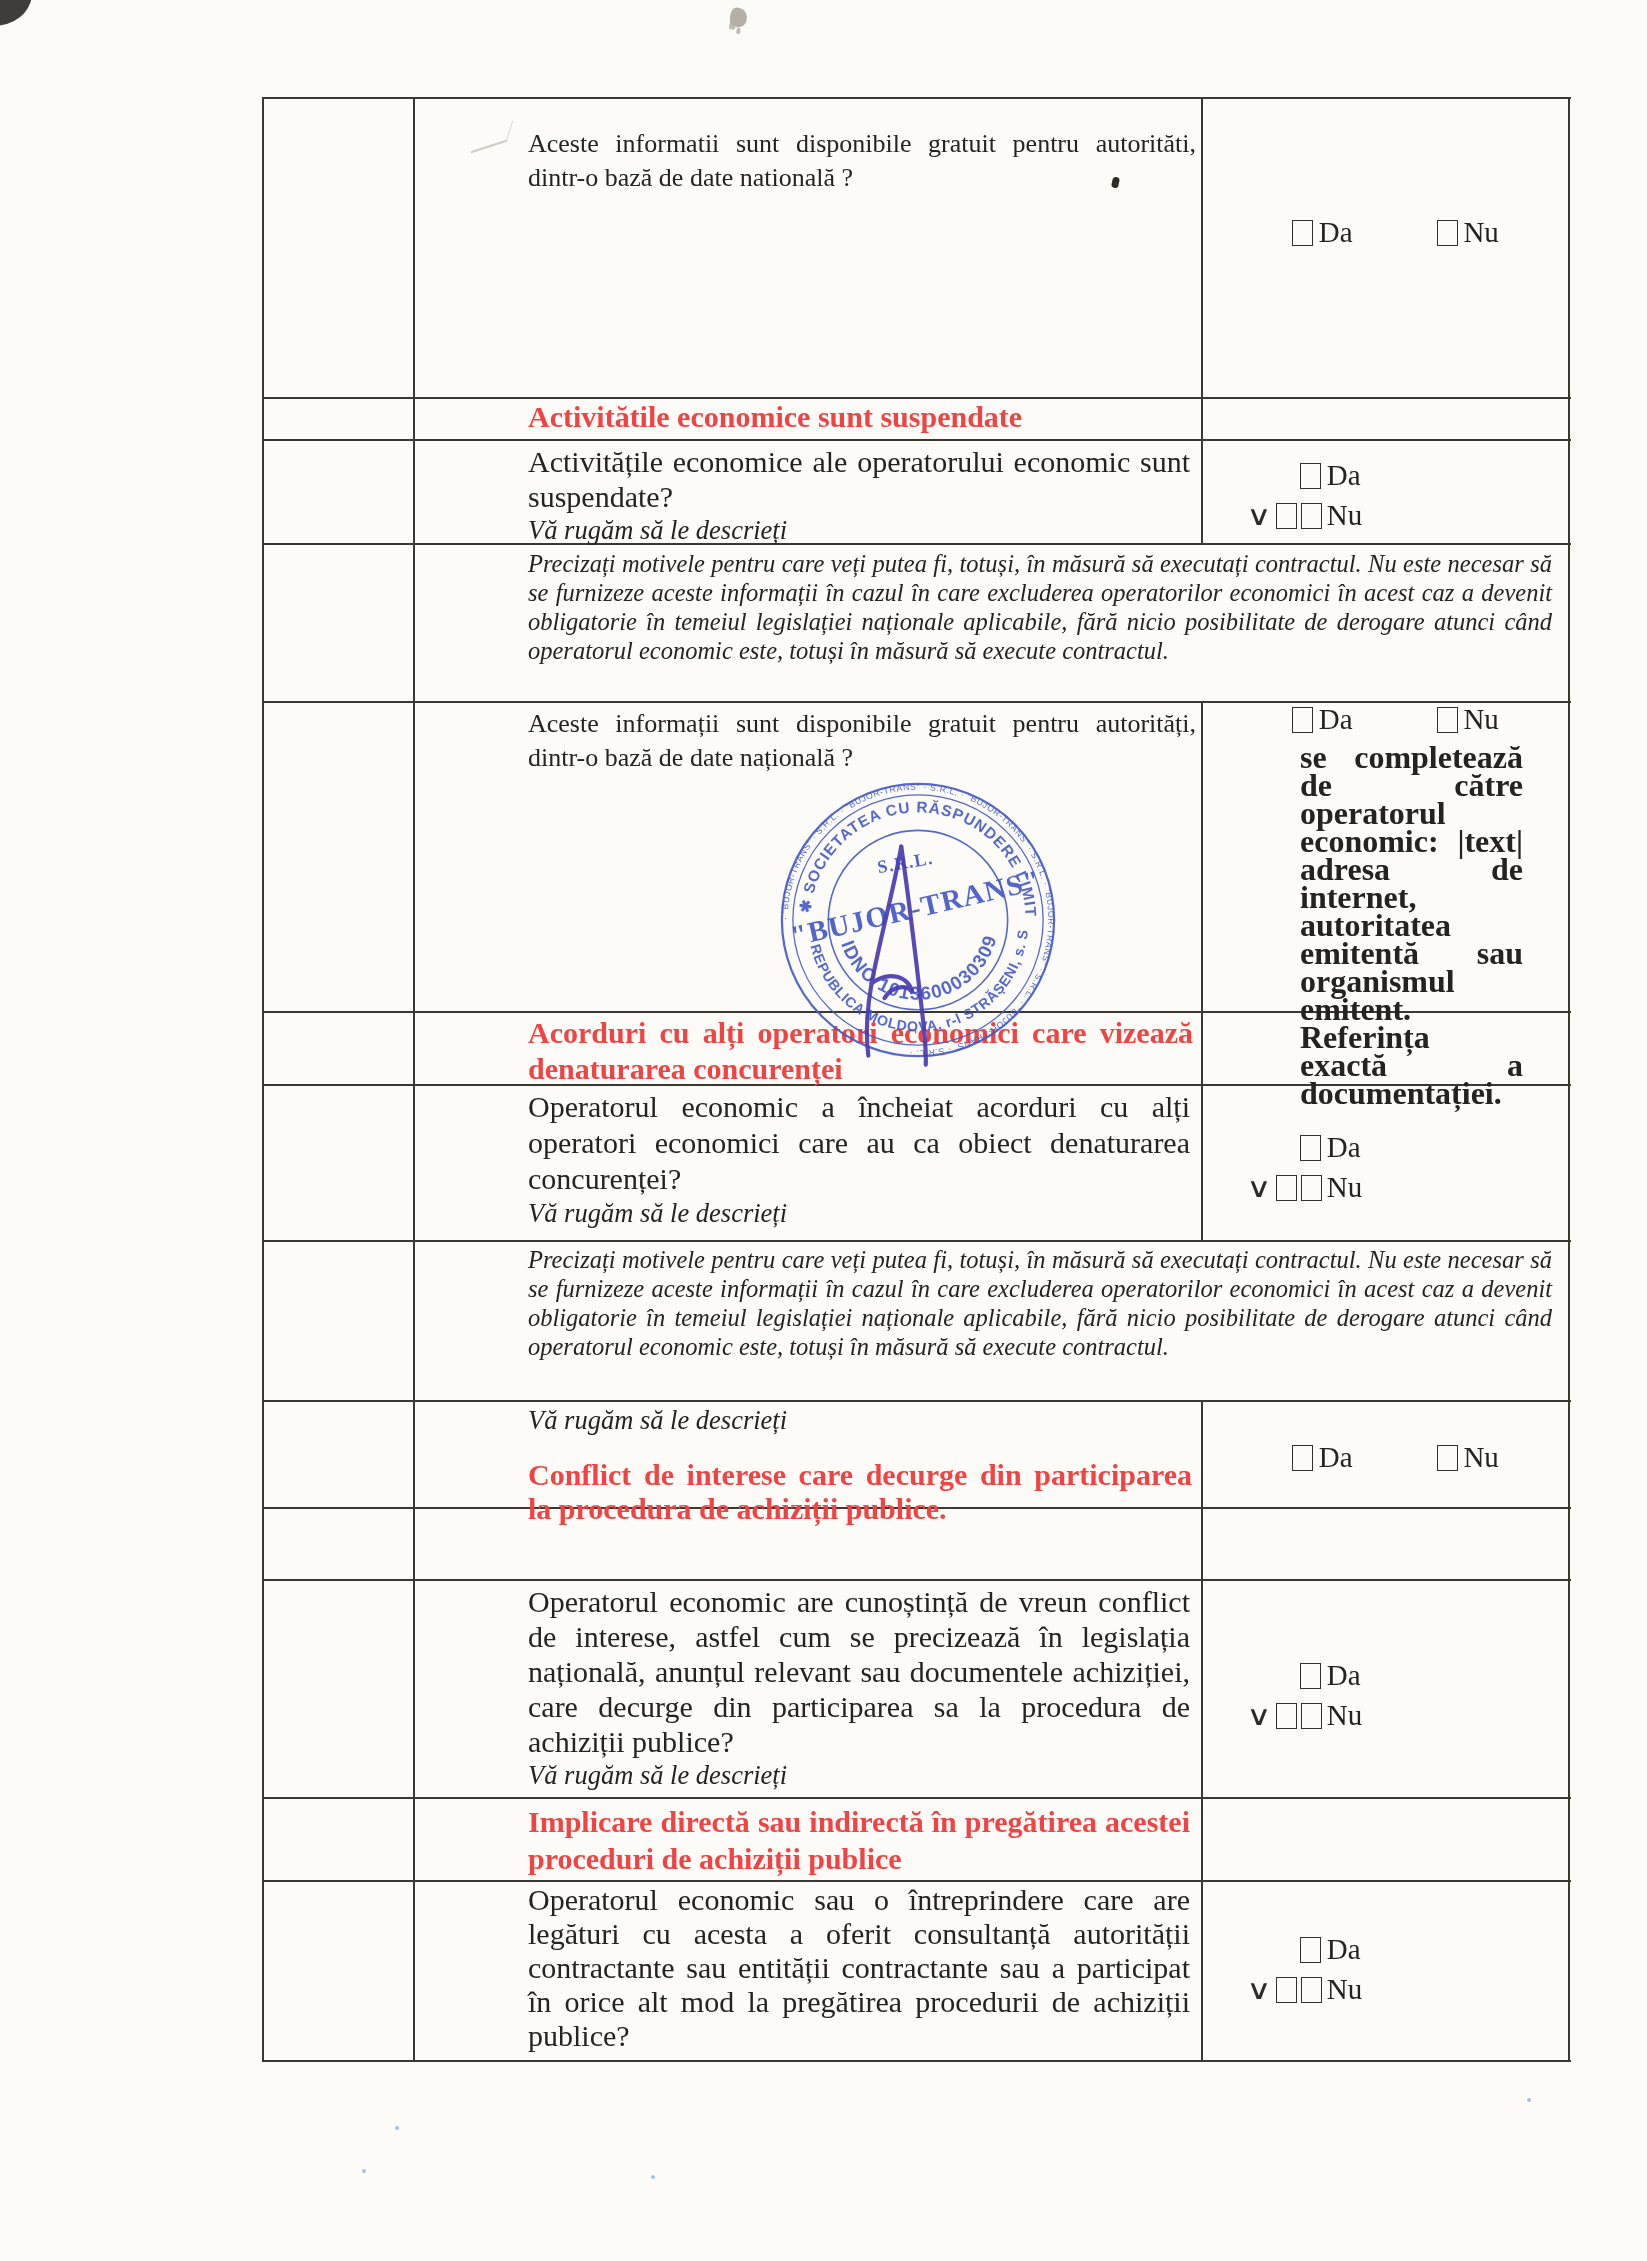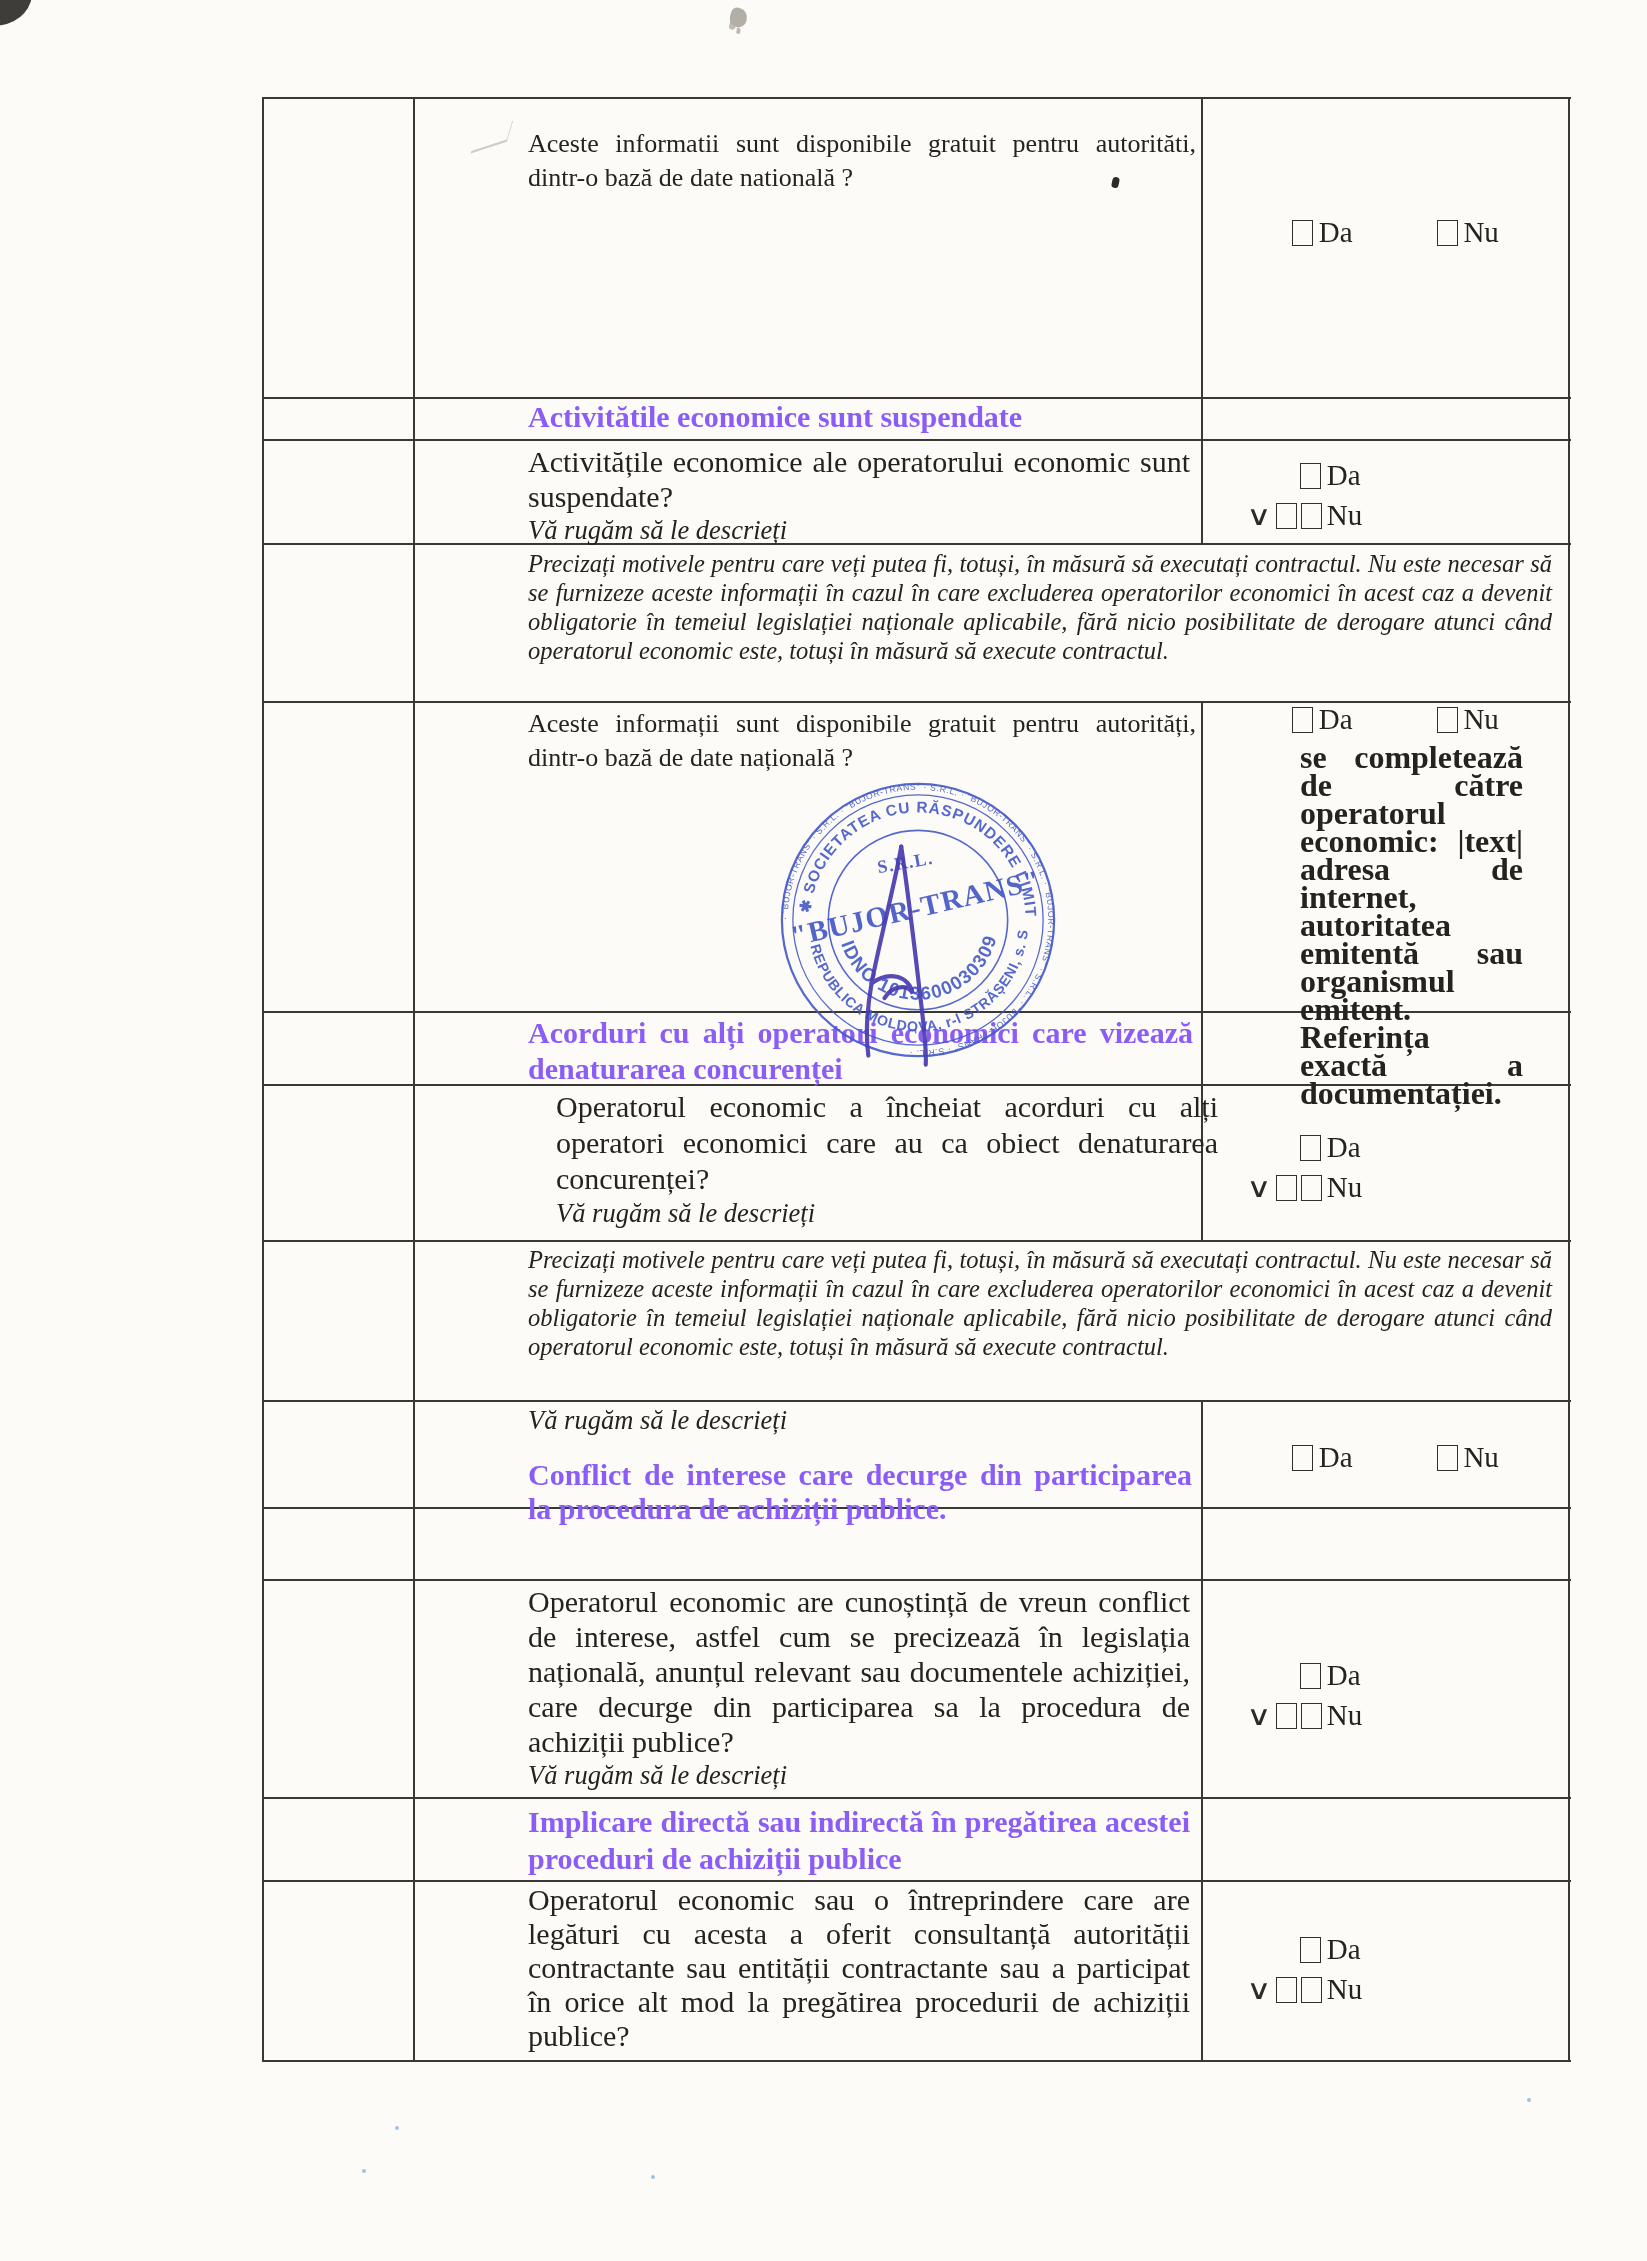--- a/index.html
+++ b/index.html
@@ -5,21 +5,21 @@
   html,body{margin:0;padding:0;background:#e8e6e1;}
   .page{position:relative;width:1647px;height:2261px;background:#fcfbf8;overflow:hidden;
         font-family:"Liberation Serif",serif;color:#26231e;}
   
   .hl{position:absolute;height:1.9px;background:#3b3731;}
   .vl{position:absolute;width:1.9px;background:#3b3731;}
   
   .blk{position:absolute;}
   .q{font-size:30px;line-height:35px;text-align:justify;}
   .note{font-size:26.5px;line-height:31px;font-style:italic;margin-top:1.3px;}
-  .hdr{font-weight:bold;font-size:30px;line-height:36px;text-align:justify;color:#8b5cf6;}
+  .hdr{font-weight:bold;font-size:30px;line-height:36px;text-align:justify;color:#ef4444;}
   .info{font-size:24.5px;line-height:29px;font-style:italic;text-align:justify;}
   .qit{font-size:26px;line-height:34px;text-align:justify;}
   .side{font-size:32px;line-height:28px;text-align:justify;font-weight:bold;}
   p{margin:0;}
   
   .cb{display:inline-block;width:19px;height:24px;border:1.9px solid #332f29;background:transparent;flex:none;}
   .lbl{font-size:29px;line-height:31px;}
   .ans-inline{position:absolute;display:flex;gap:84px;}
   .opt{display:flex;align-items:center;gap:5.8px;}
   .ans-stack{position:absolute;}
@@ -116,21 +116,21 @@
       </span>
     <span class="opt">
       <span class="cb"></span>
       <span class="lbl">Nu</span>
       </span>
   </div>
   <div class="blk side" style="left:1300px;top:743px;width:223px">se completează de către operatorul economic: |text| adresa de internet, autoritatea emitentă sau organismul emitent. Referința exactă a documentației.</div>
 
   <div class="blk hdr" style="left:528px;top:1015px;width:665px">Acorduri cu alți operatori economici care vizează denaturarea concurenței</div>
 
-  <div class="blk" style="left:556px;top:1089px;width:662px">
+  <div class="blk" style="left:528px;top:1089px;width:662px">
     <p class="q" style="line-height:36px">Operatorul economic a încheiat acorduri cu alți operatori economici care au ca obiect denaturarea concurenței?</p>
     <p class="note">Vă rugăm să le descrieți</p>
   </div>
   <div class="ans-stack" style="left:1300px;top:1132px">
     <div class="line">
       <span class="cb"></span>
       <span class="lbl">Da</span>
       </div>
     <div class="line nu">
       <span class="check">∨</span>

